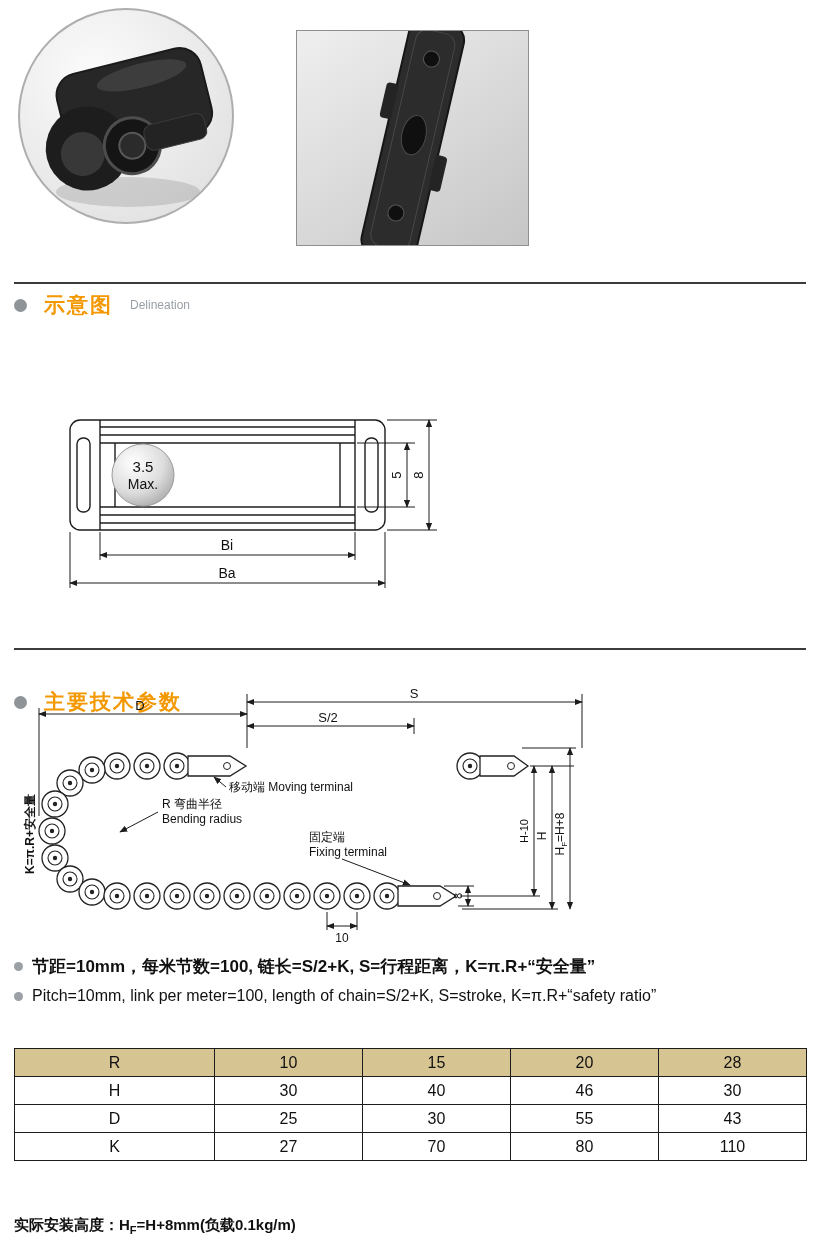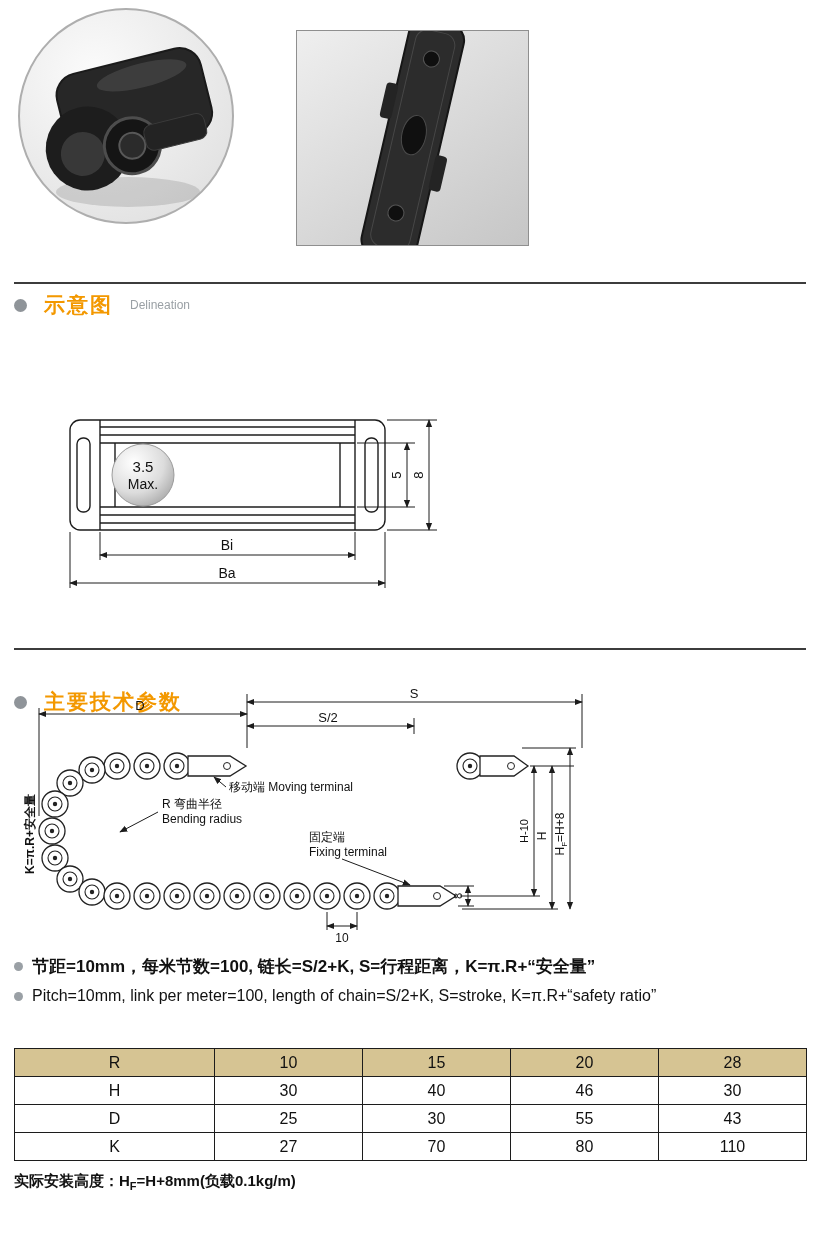--- a/index.html
+++ b/index.html
@@ -32,21 +32,21 @@
   .note-row { left:14px; display:flex; align-items:center; gap:9px; }
   .note-dot { width:9px; height:9px; border-radius:50%; background:#9aa0a5; flex:none; }
   .note-zh { font-size:17px; font-weight:bold; }
   .note-en { font-size:16px; }
 
   table.spec { position:absolute; left:14px; top:1048px; width:792px; border-collapse:collapse; table-layout:fixed; }
   table.spec td { border:1px solid #1c1c1c; height:28px; text-align:center; vertical-align:middle; font-size:16px; background:#fff; }
   table.spec tr.hdr td { background:#d6c493; }
 
   .footer-line { left:14px; font-size:15px; }
-  .footer-line.fz { font-weight:bold; }
+  .footer-line.fz { font-weight:bold;margin-top:44px; }
   sub { font-size:11px; }
 
   svg text { font-family:"Liberation Sans","DejaVu Sans",sans-serif; fill:#111; }
 </style>
 </head>
 <body>
 
 <div class="page">
 
   <div class="abs photo-circle">

